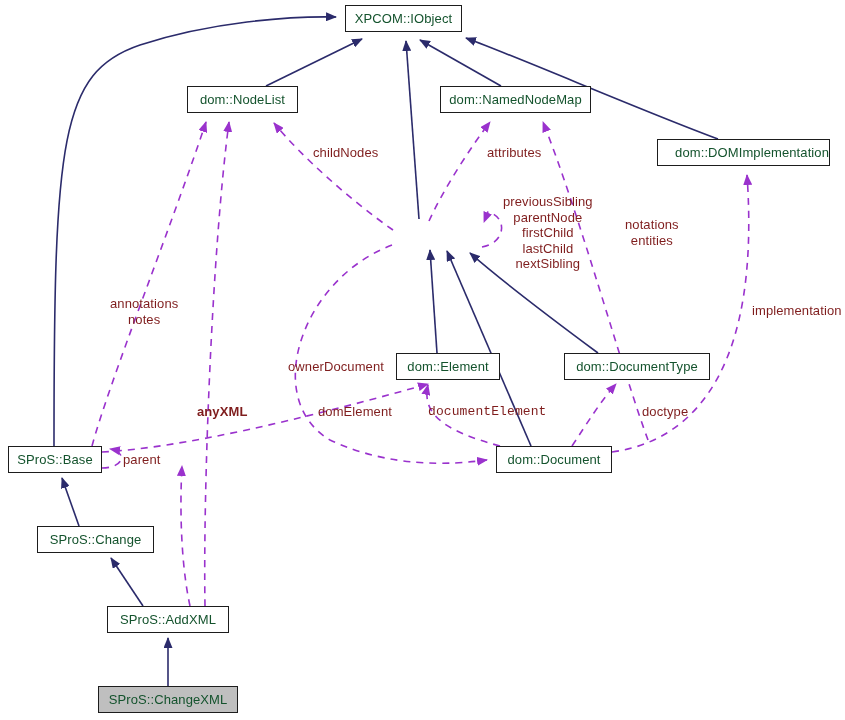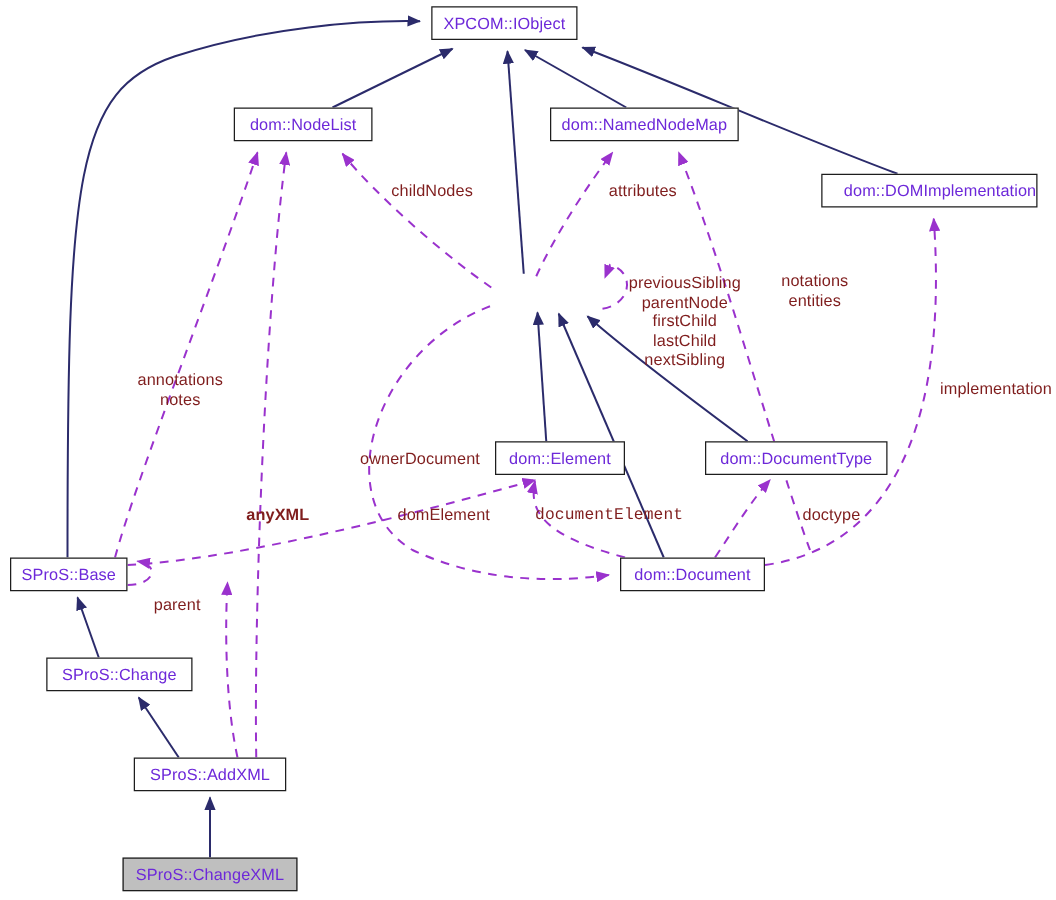--- a/index.html
+++ b/index.html
@@ -23,21 +23,21 @@
     left: 0;
     top: 0;
     width: 845px;
     height: 720px;
   }
   .uml-node {
     position: absolute;
     box-sizing: border-box;
     border: 1px solid #1d1d1d;
     background: #ffffff;
-    color: #6d28d9;
+    color: #14532d;
     font-size: 13px;
     line-height: 1;
     white-space: nowrap;
     display: flex;
     align-items: center;
     justify-content: center;
     height: 27px;
     letter-spacing: 0.1px;
   }
   .uml-node.highlight {
@@ -165,21 +165,21 @@
   </div>
 
   <div class="uml-node" style="left:107px; top:606px; width:122px;">
     <span>SProS::AddXML</span>
   </div>
 
   <div class="edge-label" style="left:313px; top:145px;">childNodes</div>
 
   <div class="edge-label" style="left:487px; top:145px;">attributes</div>
 
-  <div class="edge-label" style="left:503px; top:194px;margin-top:24px;">previousSibling
+  <div class="edge-label" style="left:503px; top:194px;">previousSibling
 parentNode
 firstChild
 lastChild
 nextSibling</div>
 
   <div class="edge-label" style="left:625px; top:217px;">notations
 entities</div>
 
   <div class="edge-label" style="left:752px; top:303px;">implementation</div>
 
@@ -189,15 +189,15 @@
   <div class="edge-label" style="left:288px; top:359px;">ownerDocument</div>
 
   <div class="edge-label" style="left:197px; top:404px;font-weight:bold;">anyXML</div>
 
   <div class="edge-label" style="left:318px; top:404px;">domElement</div>
 
   <div class="edge-label" style="left:428px; top:404px;font-family:Liberation Mono, monospace;">documentElement</div>
 
   <div class="edge-label" style="left:606px; top:404px;margin-left:36px;">doctype</div>
 
-  <div class="edge-label" style="left:123px; top:476px;">parent</div>
+  <div class="edge-label" style="left:123px; top:452px;">parent</div>
 
 </div>
 
 </body></html>

